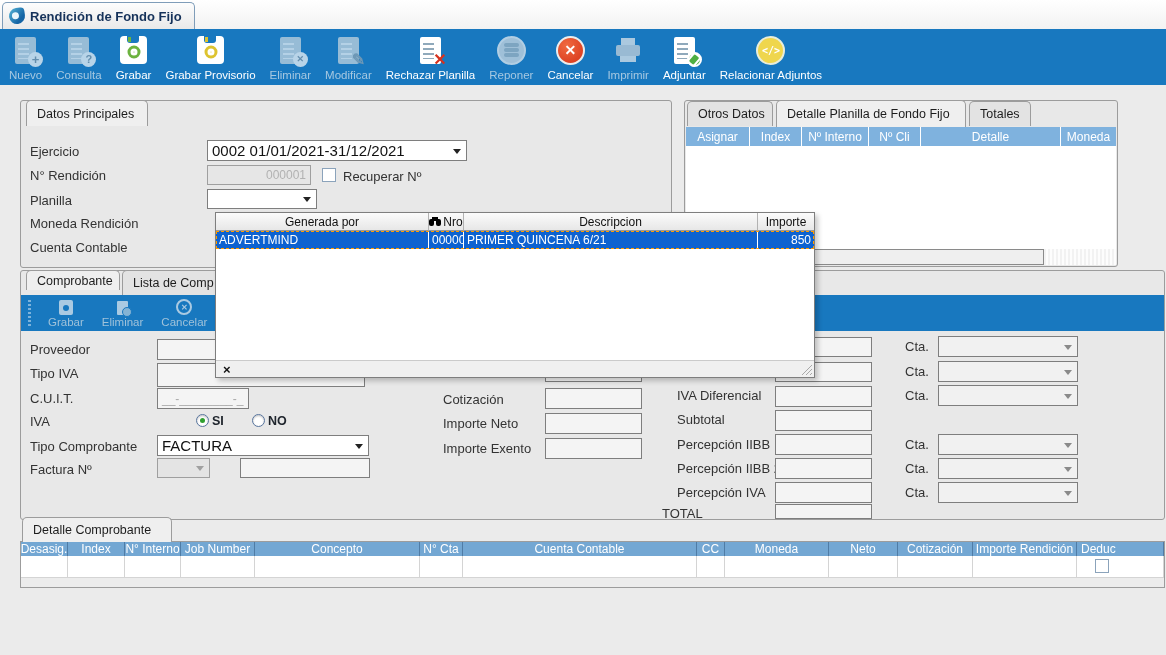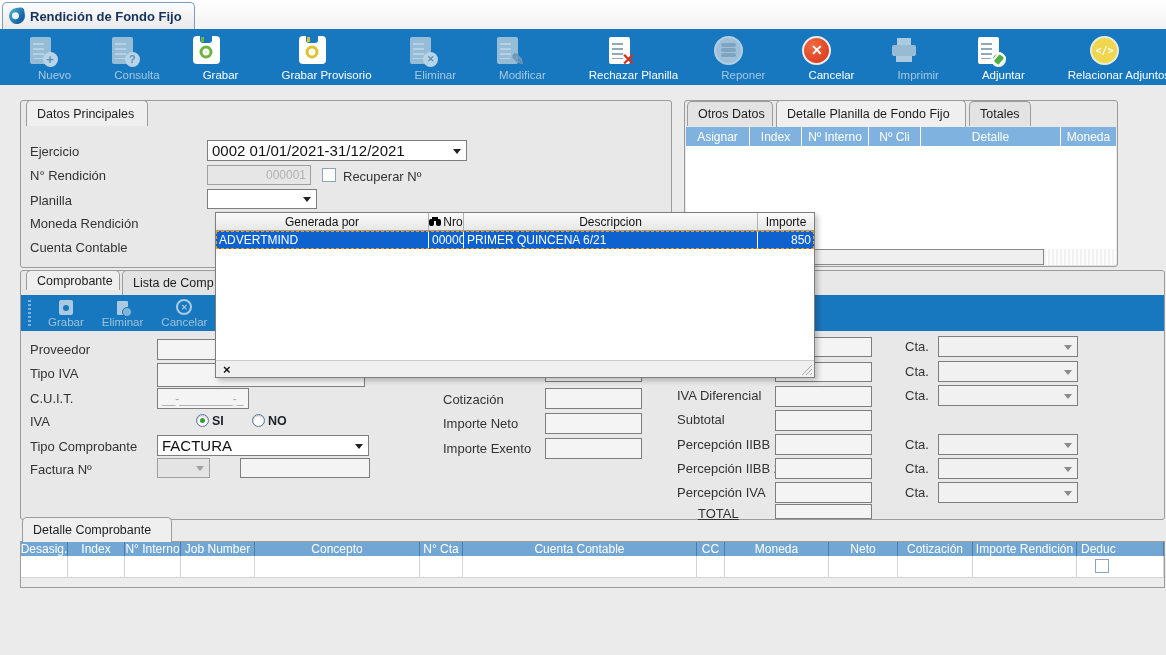--- a/index.html
+++ b/index.html
@@ -18,21 +18,21 @@
     background:linear-gradient(135deg,#57b7d8 0%,#1565a5 70%); transform:rotate(-8deg); }
   .logo::after { content:""; position:absolute; left:3px; top:4px; width:7px; height:7px;
     border-radius:50%; background:#eaf6fb; }
 
   
   .toolbar { position:absolute; left:0; top:29px; width:1166px; height:56px; background:#1878bf;
     display:flex; align-items:flex-start; padding:3px 0 0 2px; }
   .tb-item { display:flex; flex-direction:column; align-items:center; justify-content:flex-start;
     padding:1px 7px; cursor:default; }
   .tb-item .icbox { height:34px; display:flex; align-items:center; justify-content:center; }
-  .tb-item .lbl { font-size:11.5px; color:#ffffff; margin-top:2px; white-space:nowrap;margin-left:29px; }
+  .tb-item .lbl { font-size:11.5px; color:#ffffff; margin-top:2px; white-space:nowrap; }
   .tb-item.disabled .lbl { color:#a6c8e1; }
   .tb-item.disabled .icbox { opacity:.75; }
 
   
   .doc { width:21px; height:27px; background:#fff; border-radius:2px; position:relative; }
   .doc::before { content:""; position:absolute; left:3px; top:6px; width:11px; height:16px;
     background:repeating-linear-gradient(to bottom,#8fa9bb 0 2px,transparent 2px 5px); }
   .disabled .doc { background:#c2d3de; }
   .disabled .doc::before { background:repeating-linear-gradient(to bottom,#e9eff3 0 2px,transparent 2px 5px); }
   .badge { position:absolute; right:-7px; bottom:-3px; width:15px; height:15px; border-radius:50%;
@@ -414,21 +414,21 @@
   <span class="flabel" style="left:677px; top:461px;">Percepción IIBB 2</span>
   <div class="inp" style="left:775px; top:458px; width:97px; height:21px;"></div>
   <span class="flabel" style="left:905px; top:461px;">Cta.</span>
   <div class="combo gray" style="left:938px; top:458px; width:140px; height:21px;"></div>
 
   <span class="flabel" style="left:677px; top:485px;">Percepción IVA</span>
   <div class="inp" style="left:775px; top:482px; width:97px; height:21px;"></div>
   <span class="flabel" style="left:905px; top:485px;">Cta.</span>
   <div class="combo gray" style="left:938px; top:482px; width:140px; height:21px;"></div>
 
-  <span class="flabel" style="left:698px; top:506px;text-decoration:underline;">TOTAL</span>
+  <span class="flabel" style="left:662px; top:506px;">TOTAL</span>
   <div class="inp" style="left:775px; top:504px; width:97px; height:15px;"></div>
 
   <div class="tab active" style="left:22px; top:517px; width:150px; height:25px;">
     <span>Detalle Comprobante</span>
   </div>
   <div style="position:absolute; left:20px; top:541px; width:1145px; height:47px; border:1px solid #9c9c9c; background:#ececec; overflow:hidden;">
     <div class="ghead dark">
       <span class="gc" style="width:47px;">Desasig.</span>
       <span class="gc" style="width:57px;">Index</span>
       <span class="gc" style="width:56px;">N° Interno</span>

